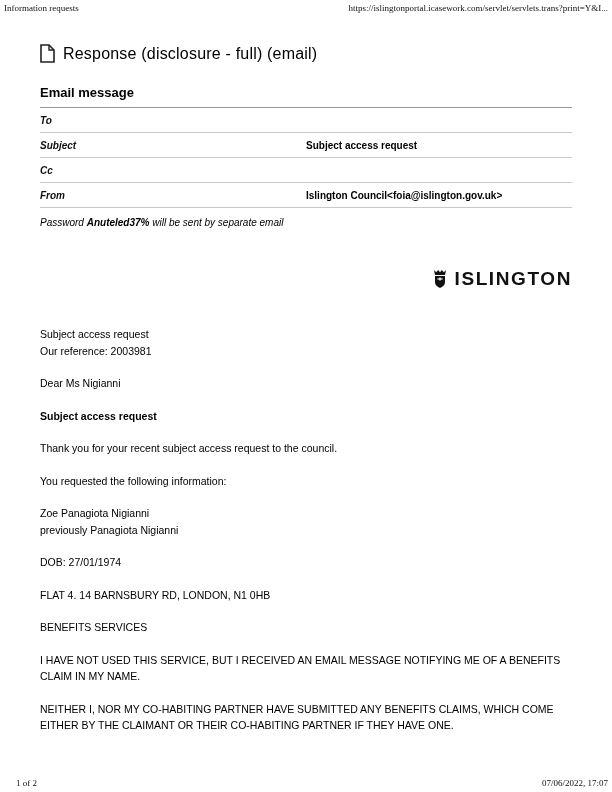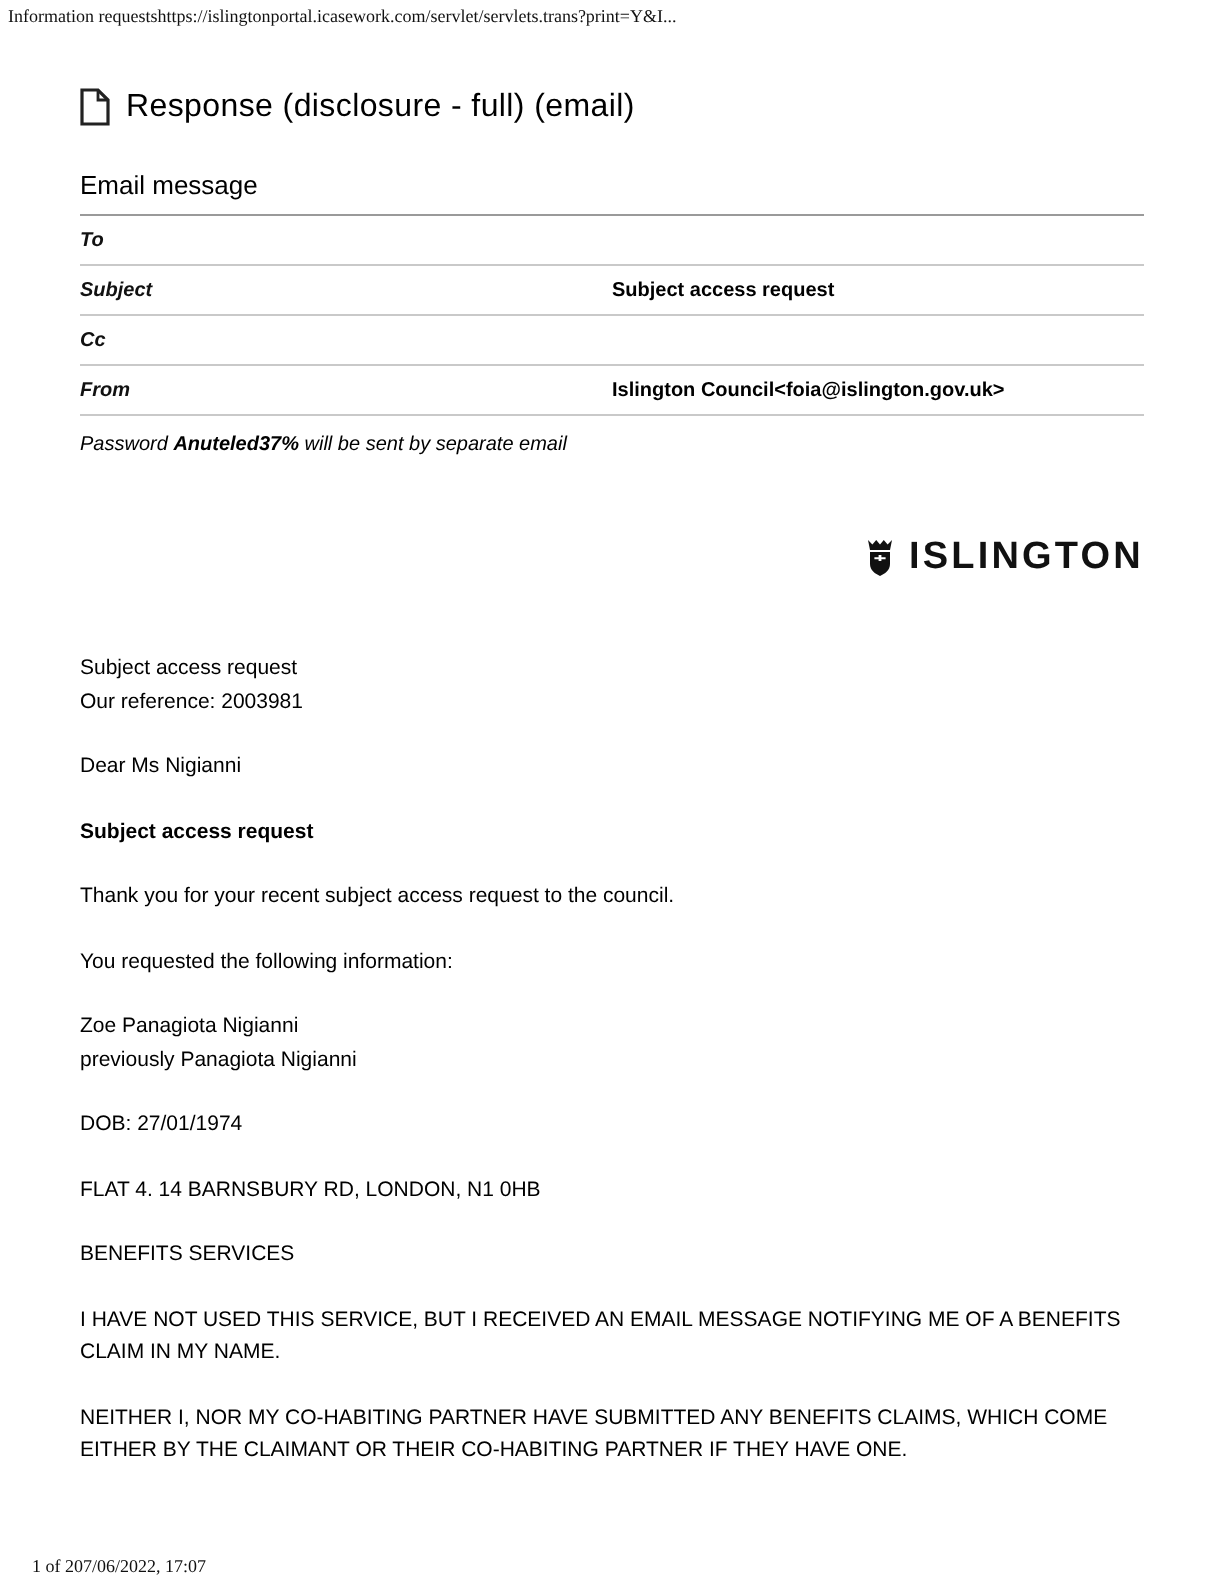--- a/index.html
+++ b/index.html
@@ -9,36 +9,36 @@
     font-family:"Liberation Sans", sans-serif;
     color:#000;
     position:relative;
     overflow:hidden;
   }
   .sheet { position:absolute; inset:0; background:#fff; }
 
   
   .print-header, .print-footer {
     position:absolute; left:4px; right:4px;
-    display:flex; justify-content:flex-start;
+    display:flex; justify-content:space-between;
     font-family:"Liberation Serif", serif;
     font-size:9px; color:#111; white-space:nowrap;
   }
   .print-header { top:3px; }
   .print-footer { bottom:4px;margin-left:12px; }
 
   .content { position:absolute; top:44px; left:40px; width:532px; }
 
   .doc-title-row { display:flex; align-items:center; gap:8px; }
   .doc-icon { display:inline-flex; flex:0 0 auto; }
   h1.page-title { font-size:16px; font-weight:400; letter-spacing:.2px; }
 
   h2.section-title {
     margin-top:22px;
-    font-size:13px; font-weight:400;
+    font-size:13px; font-weight:700;
     padding-bottom:7px;
     border-bottom:1px solid #9a9a9a;
   }
 
   .fields { width:100%;font-weight:bold; }
   .field-row {
     display:flex;
     border-bottom:1px solid #c9c9c9;
     padding:7px 0 6px 0;
     font-size:10px;

